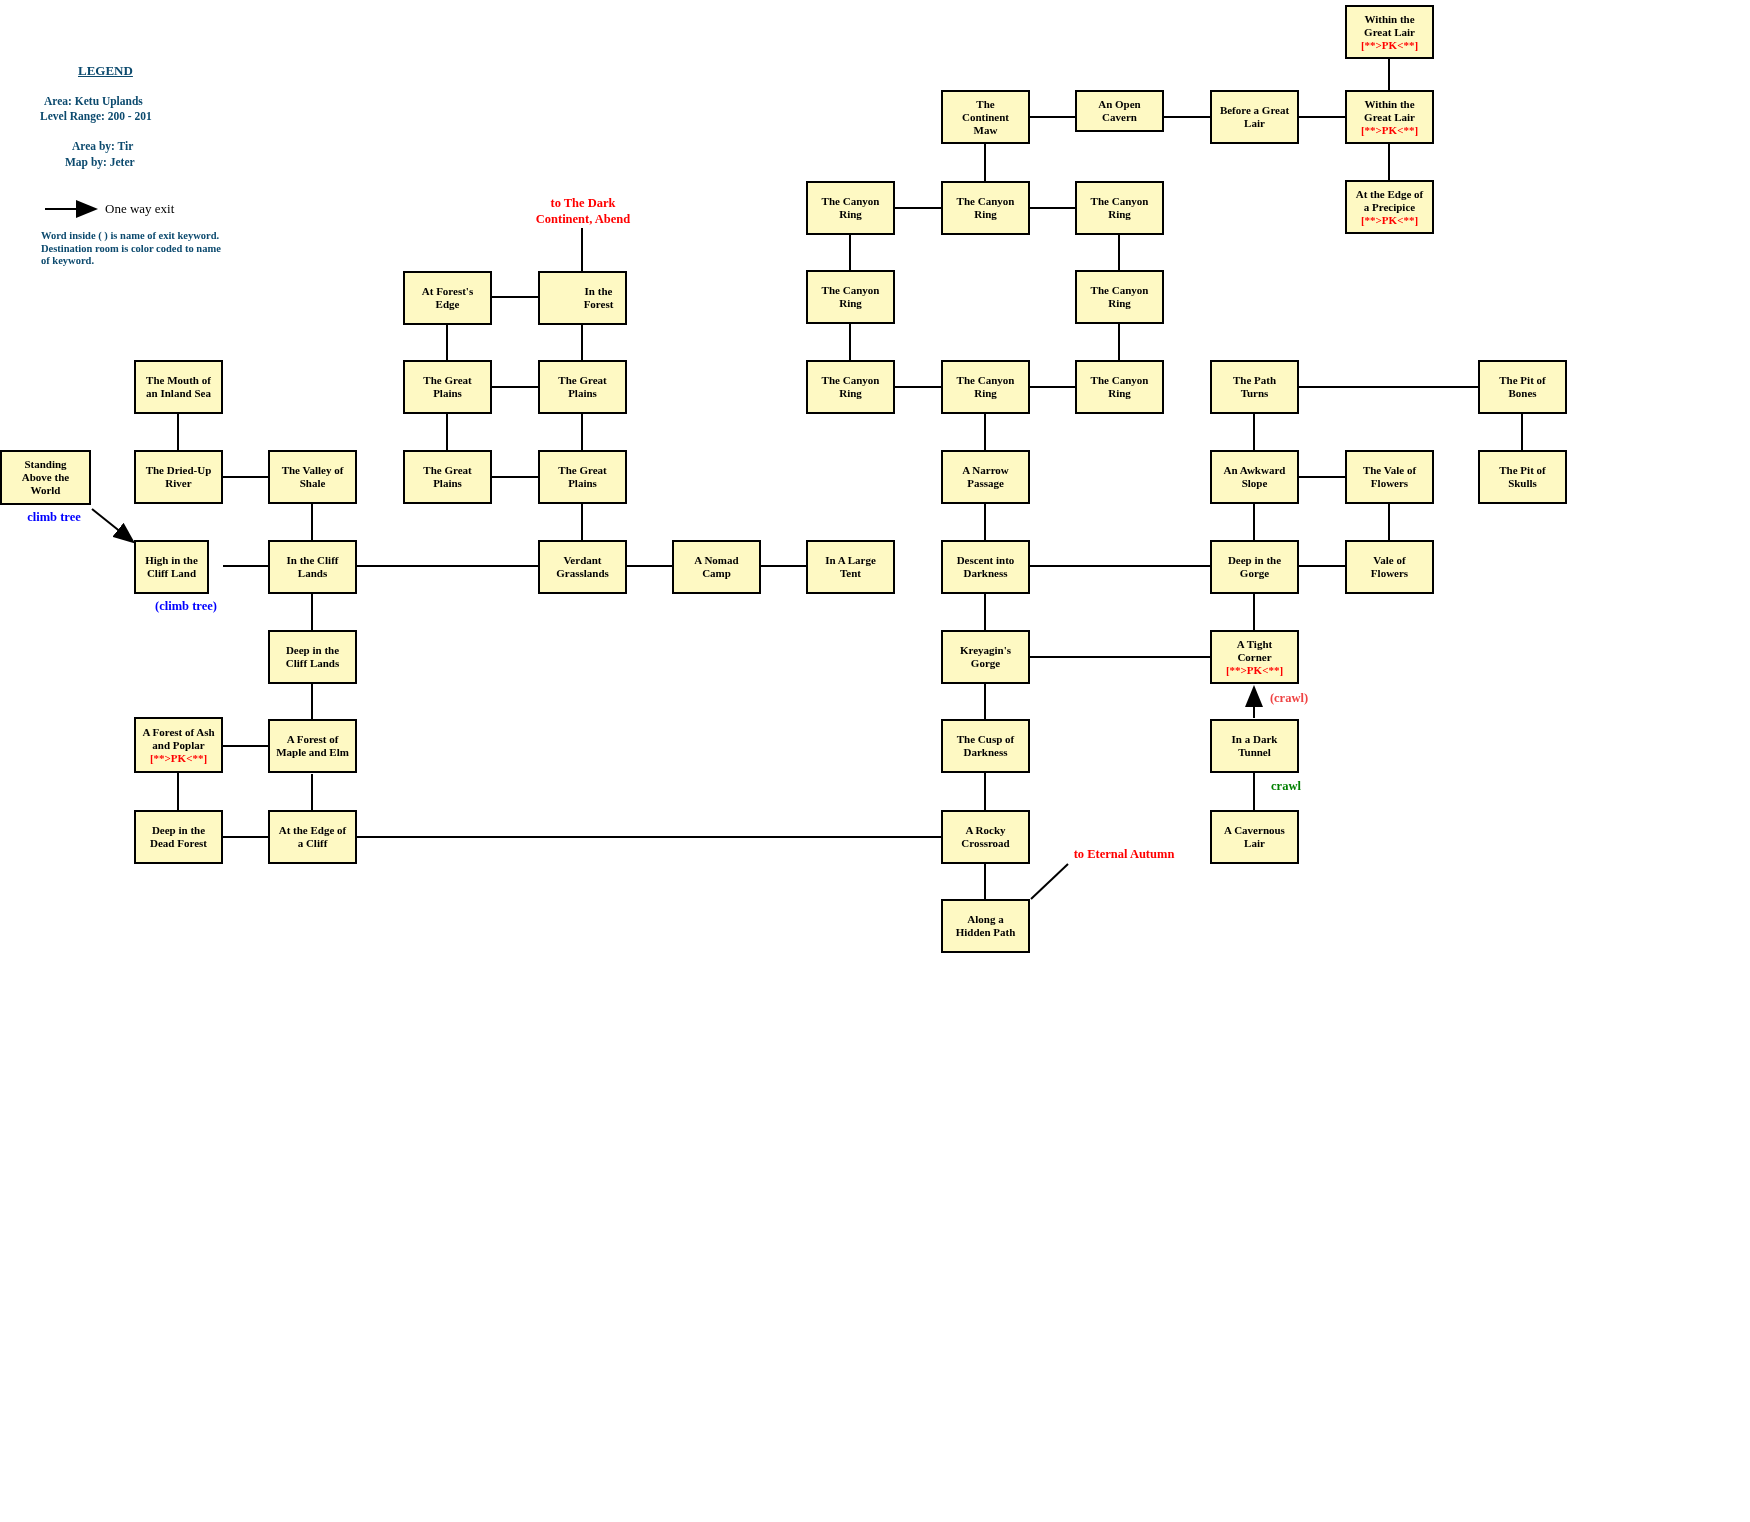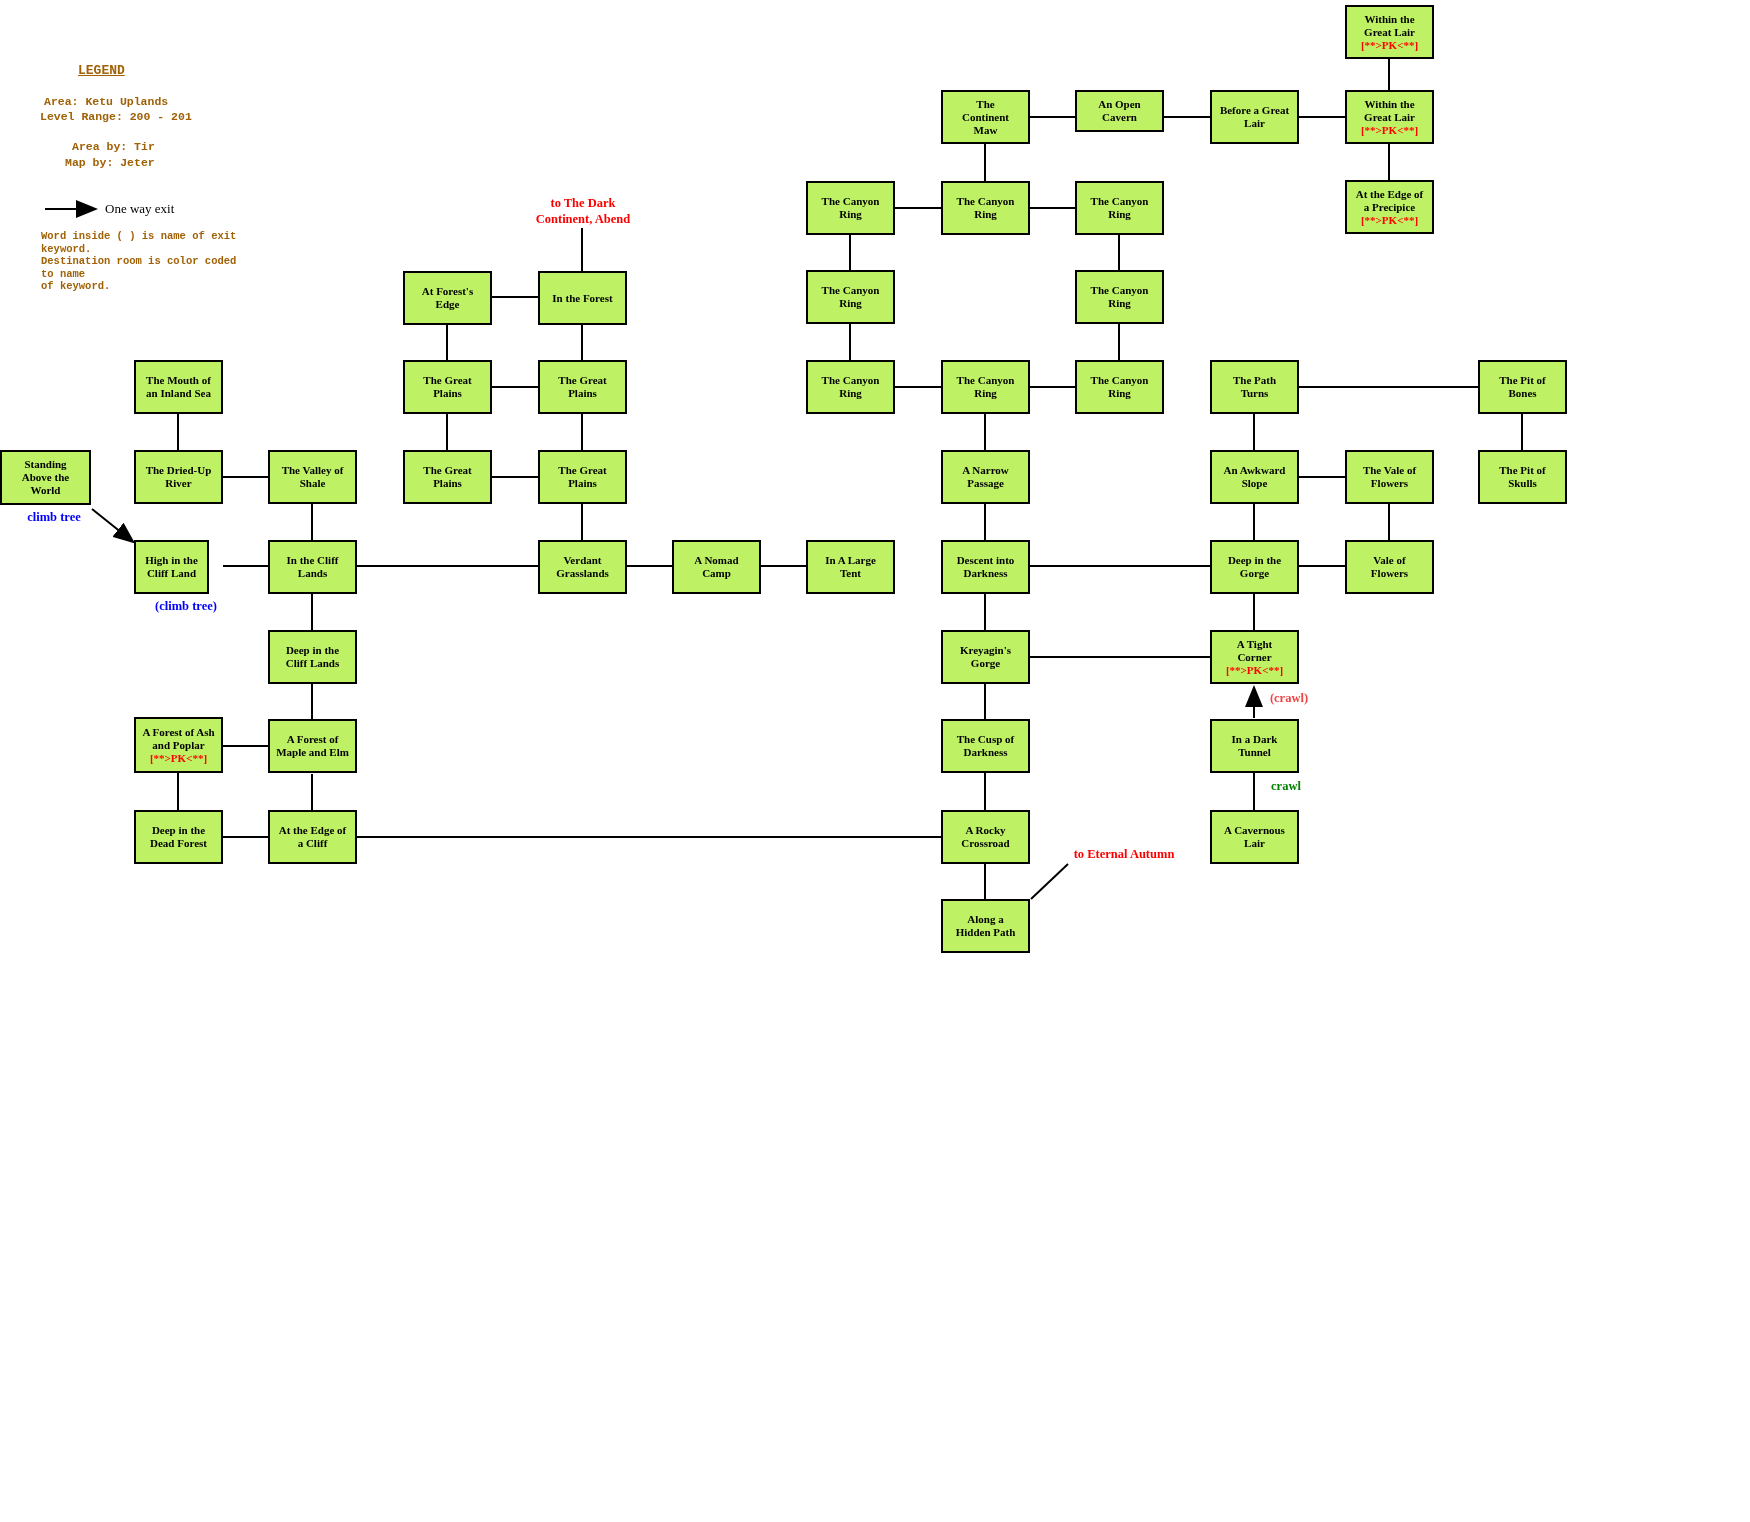--- a/index.html
+++ b/index.html
@@ -1,26 +1,26 @@
 <!DOCTYPE html>
 <html><head>
 <meta charset="utf-8">
 <style>
   * { margin:0; padding:0; box-sizing:border-box; }
   html,body { background:#ffffff; }
   body { font-family:"Liberation Serif", serif; }
   .canvas { position:relative; width:1750px; height:1522px; background:#fff; overflow:hidden; }
   .edges { position:absolute; left:0; top:0; width:1750px; height:1522px; }
   .room {
-    position:absolute; border:2px solid #000; background:#bef264;
+    position:absolute; border:2px solid #000; background:#fef9c3;
     display:flex; flex-direction:column; justify-content:center; align-items:center;
     text-align:center; font-weight:bold; font-size:11px; line-height:13px; color:#000;
   }
   .flabel { position:absolute; text-align:center; font-weight:bold; font-size:12.5px; line-height:16px; }
-  .legend-item { position:absolute; color:#a16207; font-weight:bold; white-space:nowrap;font-family:Liberation Mono, monospace; }
+  .legend-item { position:absolute; color:#0c4a6e; font-weight:bold; white-space:nowrap; }
   .legend-heading { font-size:13px; text-decoration:underline; }
   .legend-line { font-size:11.5px; }
   .legend-note { font-size:10.5px; line-height:12.5px; white-space:normal; width:210px; }
   .oneway-label { position:absolute; color:#000; font-size:13px; white-space:nowrap; }
   .logo-box { position:absolute; left:210px; top:52px; width:95px; height:145px; border:2px solid #000; background:#fff;
     display:flex; flex-direction:column; align-items:center; }
   .logo-knot { margin-top:5px; }
   .logo-text { width:80px; text-align:center; color:#41745c; font-size:12px; letter-spacing:1.5px; line-height:15px;
     border-top:1px solid #41745c; border-bottom:1px solid #41745c; padding:2px 0; margin-top:2px; font-weight:bold; }
 </style>
@@ -231,21 +231,21 @@
         <div>Lair</div>
       </div>
       <div class="room" style="left: 941px; top: 899px; width: 89px; height: 54px;">
         <div>Along a</div>
         <div>Hidden Path</div>
       </div>
       <div class="room" style="left: 403px; top: 271px; width: 89px; height: 54px;">
         <div>At Forest's</div>
         <div>Edge</div>
       </div>
-      <div class="room" style="left: 538px; top: 271px; width: 89px; height: 54px;">
+      <div class="room" style="left: 538px; top: 271px; width: 89px; height: 54px; padding-left: 32px;">
         <div>In the Forest</div>
       </div>
       <div class="room" style="left: 403px; top: 360px; width: 89px; height: 54px;">
         <div>The Great</div>
         <div>Plains</div>
       </div>
       <div class="room" style="left: 538px; top: 360px; width: 89px; height: 54px;">
         <div>The Great</div>
         <div>Plains</div>
       </div>

